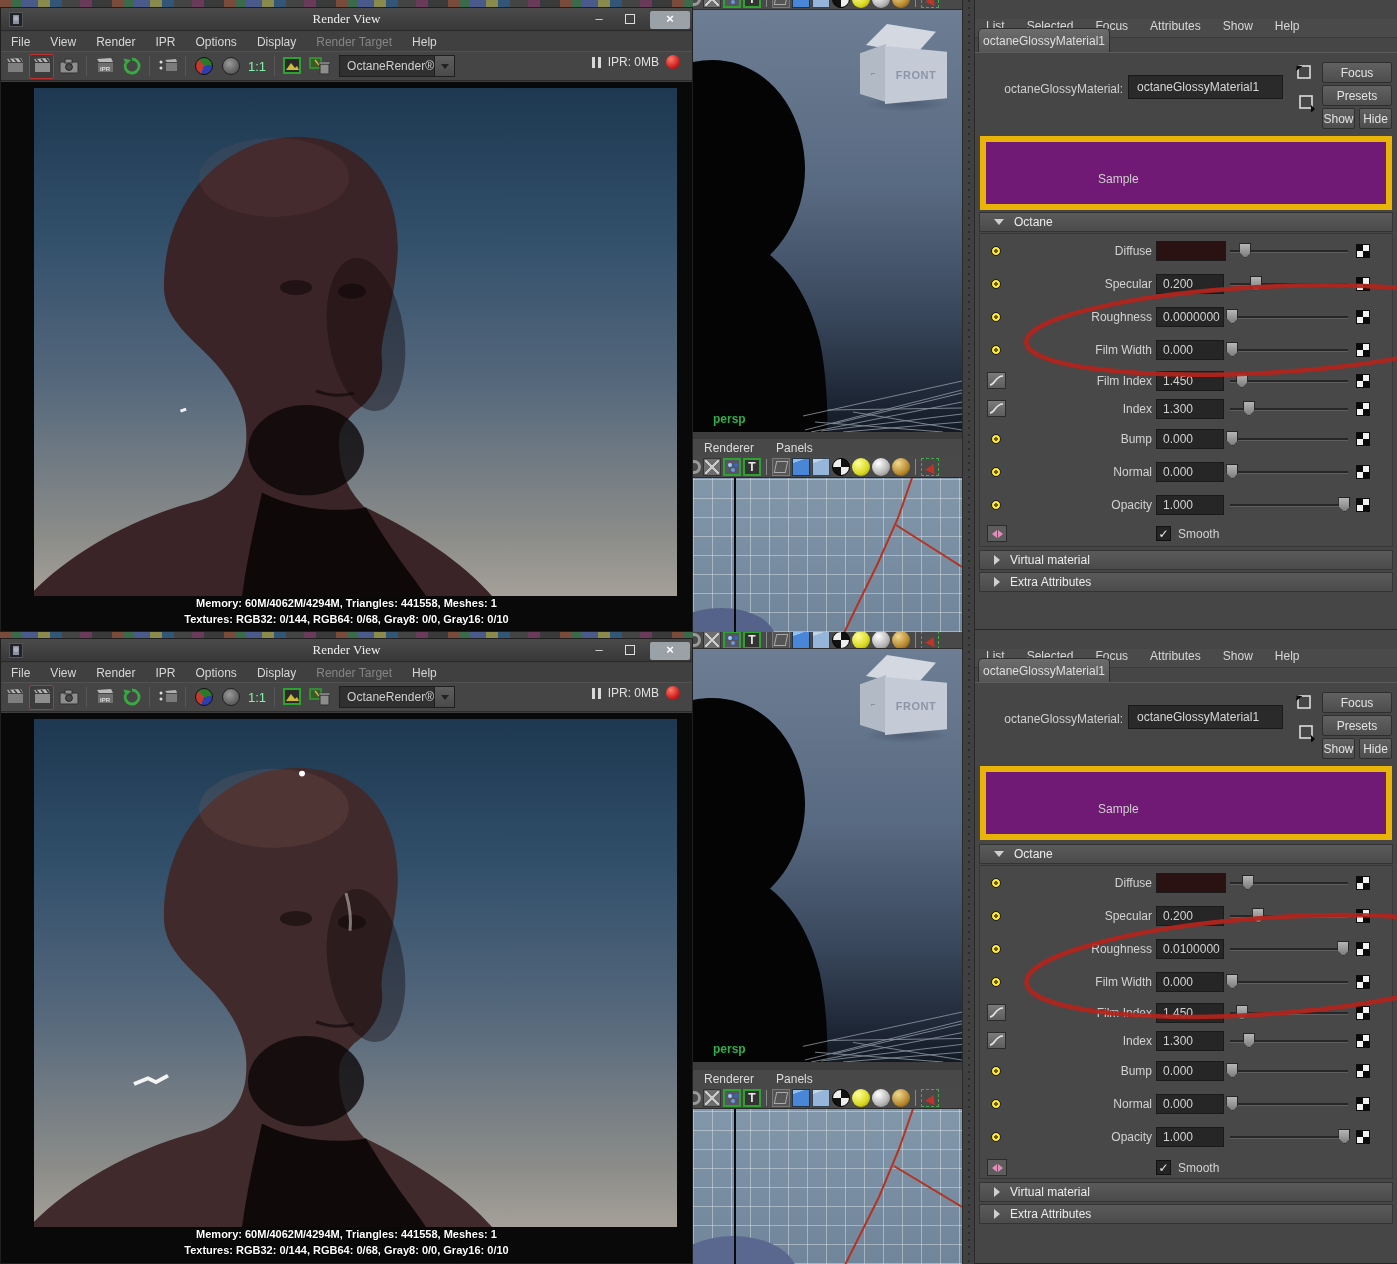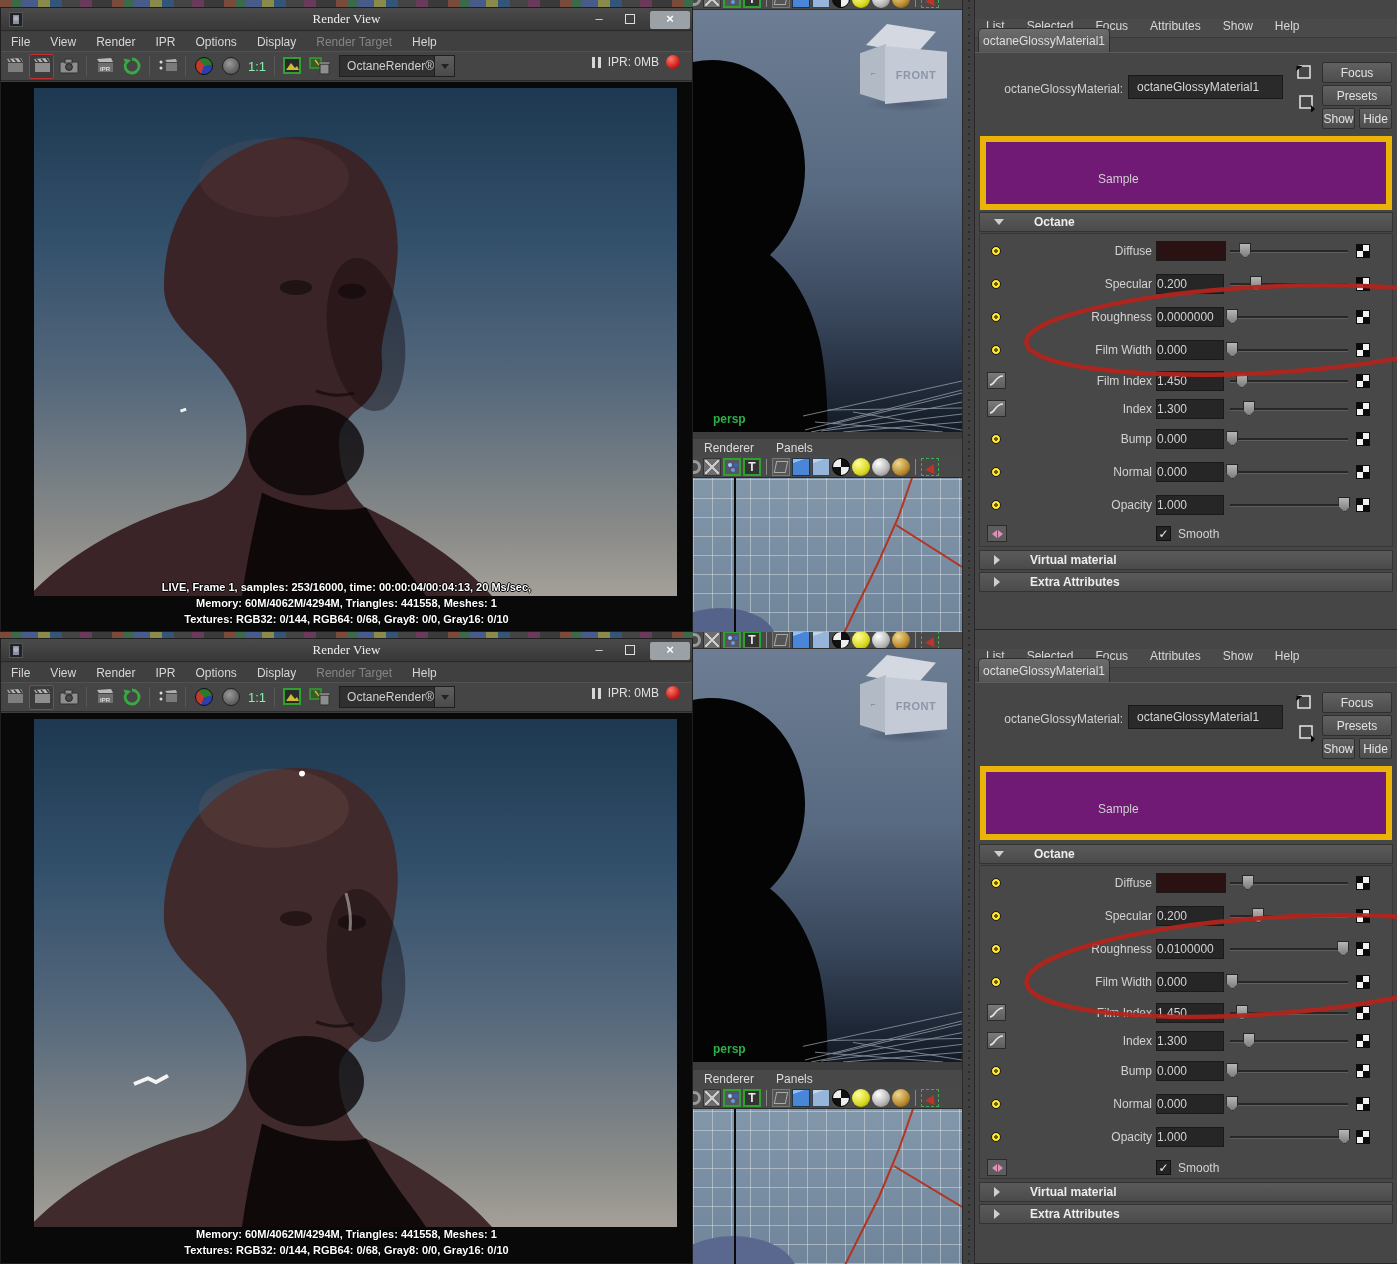--- a/index.html
+++ b/index.html
@@ -128,41 +128,41 @@
   .ae-namefield-label{position:absolute;left:0;width:148px;top:82px;text-align:right;font-size:12px;color:#cfcfcf;}
   .ae-namefield{position:absolute;left:153px;top:75px;width:155px;height:24px;background:#2a2a2a;
      border:1px solid #191919;font-size:12px;color:#d6d6d6;line-height:22px;padding-left:8px;}
   .mini-io{position:absolute;width:20px;height:20px;}
   .ae-btn{position:absolute;background:linear-gradient(#616161,#4d4d4d);border:1px solid #2e2e2e;
      border-radius:2px;color:#e2e2e2;font-size:12px;display:flex;align-items:center;justify-content:center;}
   .sample-box{position:absolute;left:5px;top:136px;width:412px;height:74px;background:#701a75;
      border:6px solid #eab308;text-align:right;}
   .sample-label{position:absolute;left:112px;top:30px;font-size:12px;color:#cfcfcf;}
   .sec-header{position:absolute;left:4px;width:414px;height:20px;background:linear-gradient(#5a5a5a,#4b4b4b);
-     border:1px solid #333;display:flex;align-items:center;font-size:12px;font-weight:bold;color:#ececec;gap:20px;}
+     border:1px solid #333;display:flex;align-items:center;font-size:12px;font-weight:normal;color:#ececec;}
   .sec-header .tri{margin:0 10px 0 14px;}
   .tri-r{width:0;height:0;border-top:5px solid transparent;border-bottom:5px solid transparent;
      border-left:6px solid #cfcfcf;}
   .tri-d{width:0;height:0;border-left:5px solid transparent;border-right:5px solid transparent;
      border-top:6px solid #cfcfcf;}
   .rows-box{position:absolute;left:4px;top:233px;width:414px;height:314px;background:#484848;
      border:1px solid #383838;}
   .ae-row{position:absolute;left:0;width:422px;height:20px;}
   .row-dot{position:absolute;left:16px;top:5px;width:10px;height:10px;border-radius:50%;border:1px solid #1e1e1e;
      background:radial-gradient(circle,#6b5e00 0 28%,#ffe833 30% 72%,#8a7a00 75%);}
   .row-curve{position:absolute;left:12px;top:1px;width:19px;height:17px;background:linear-gradient(#7a7a7a,#5d5d5d);
      border:1px solid #2c2c2c;}
   .row-split{position:absolute;left:12px;top:1px;width:20px;height:17px;background:#5d5d5d;border:1px solid #2c2c2c;
      display:flex;align-items:center;justify-content:center;gap:1px;}
   .row-split i{display:block;width:0;height:0;border-top:4px solid transparent;border-bottom:4px solid transparent;}
   .row-split .l{border-right:5px solid #e090b8;}
   .row-split .r{border-left:5px solid #e090b8;}
   .ae-label{position:absolute;left:0;width:177px;top:3px;text-align:right;font-size:12px;color:#d2d2d2;}
   .ae-field{position:absolute;left:181px;top:0;width:68px;height:20px;background:#262626;border:1px solid #1a1a1a;
-     font-size:12px;color:#d2d2d2;line-height:18px;}
+     font-size:12px;color:#d2d2d2;line-height:18px;padding-left:6px;}
   .ae-swatch{position:absolute;left:181px;top:0;width:70px;height:20px;border:1px solid #1a1a1a;background:var(--sw,#2a1313);}
   .slider{position:absolute;left:255px;top:0;width:118px;height:20px;}
   .slider .track{position:absolute;left:0;right:0;top:9px;height:3px;background:#272727;border-bottom:1px solid #5f5f5f;}
   .slider .handle{position:absolute;top:2px;width:12px;height:15px;margin-left:-6px;left:calc(var(--pct,0) * 1%);
      background:linear-gradient(#b6b6b6,#7d7d7d);border:1px solid #262626;
      clip-path:polygon(0 0,100% 0,100% 60%,50% 100%,0 60%);}
   .checker{position:absolute;left:381px;top:3px;width:14px;height:14px;border:1px solid #0d0d0d;
      background:conic-gradient(#f2f2f2 0 25%,#0a0a0a 0 50%,#f2f2f2 0 75%,#0a0a0a 0);}
   .chk-box{position:absolute;left:181px;top:2px;width:15px;height:15px;background:#242424;border:1px solid #111;
      color:#efefef;font-size:12px;line-height:14px;text-align:center;font-weight:bold;}
@@ -448,21 +448,20 @@
           <ellipse cx="332" cy="262" rx="38" ry="82" fill="rgba(18,8,10,0.40)" transform="rotate(-8 332 262)"></ellipse>
           <ellipse cx="262" cy="212" rx="16" ry="8" fill="rgba(12,6,8,0.55)"></ellipse>
           <ellipse cx="318" cy="216" rx="14" ry="8" fill="rgba(12,6,8,0.55)"></ellipse>
           <path d="M282 322 q20 8 38 2" stroke="rgba(10,5,6,0.6)" stroke-width="3" fill="none"></path>
           <ellipse cx="272" cy="385" rx="58" ry="48" fill="rgba(10,5,7,0.78)"></ellipse>
           <path d="M228 430 C258 447 300 452 332 446 C362 500 380 520 392 540 L208 540
                    C213 500 221 464 228 430 Z" fill="rgba(8,4,6,0.88)"></path>
           <rect x="146" y="342" width="6" height="3" fill="#f2f2f2" transform="rotate(-20 146 342)"></rect>
         </svg>
       </div>
-      <div class="stats" style="top:497px;">LIVE, Frame 1, samples: 253/16000, time: 00:00:04/00:04:13, 20 Ms/sec,</div>
       <div class="stats" style="top:513px;">Memory: 60M/4062M/4294M, Triangles: 441558, Meshes: 1</div>
       <div class="stats" style="top:529px;">Textures: RGB32: 0/144, RGB64: 0/68, Gray8: 0/0, Gray16: 0/10</div>
     </div>
   </div>
 
   <div class="abs rv-window" style="top:638px;height:626px;">
     <div class="rv-titlebar">
       <div class="rv-appicon"></div>
       <div class="rv-title">Render View</div>
       <div class="win-controls">

